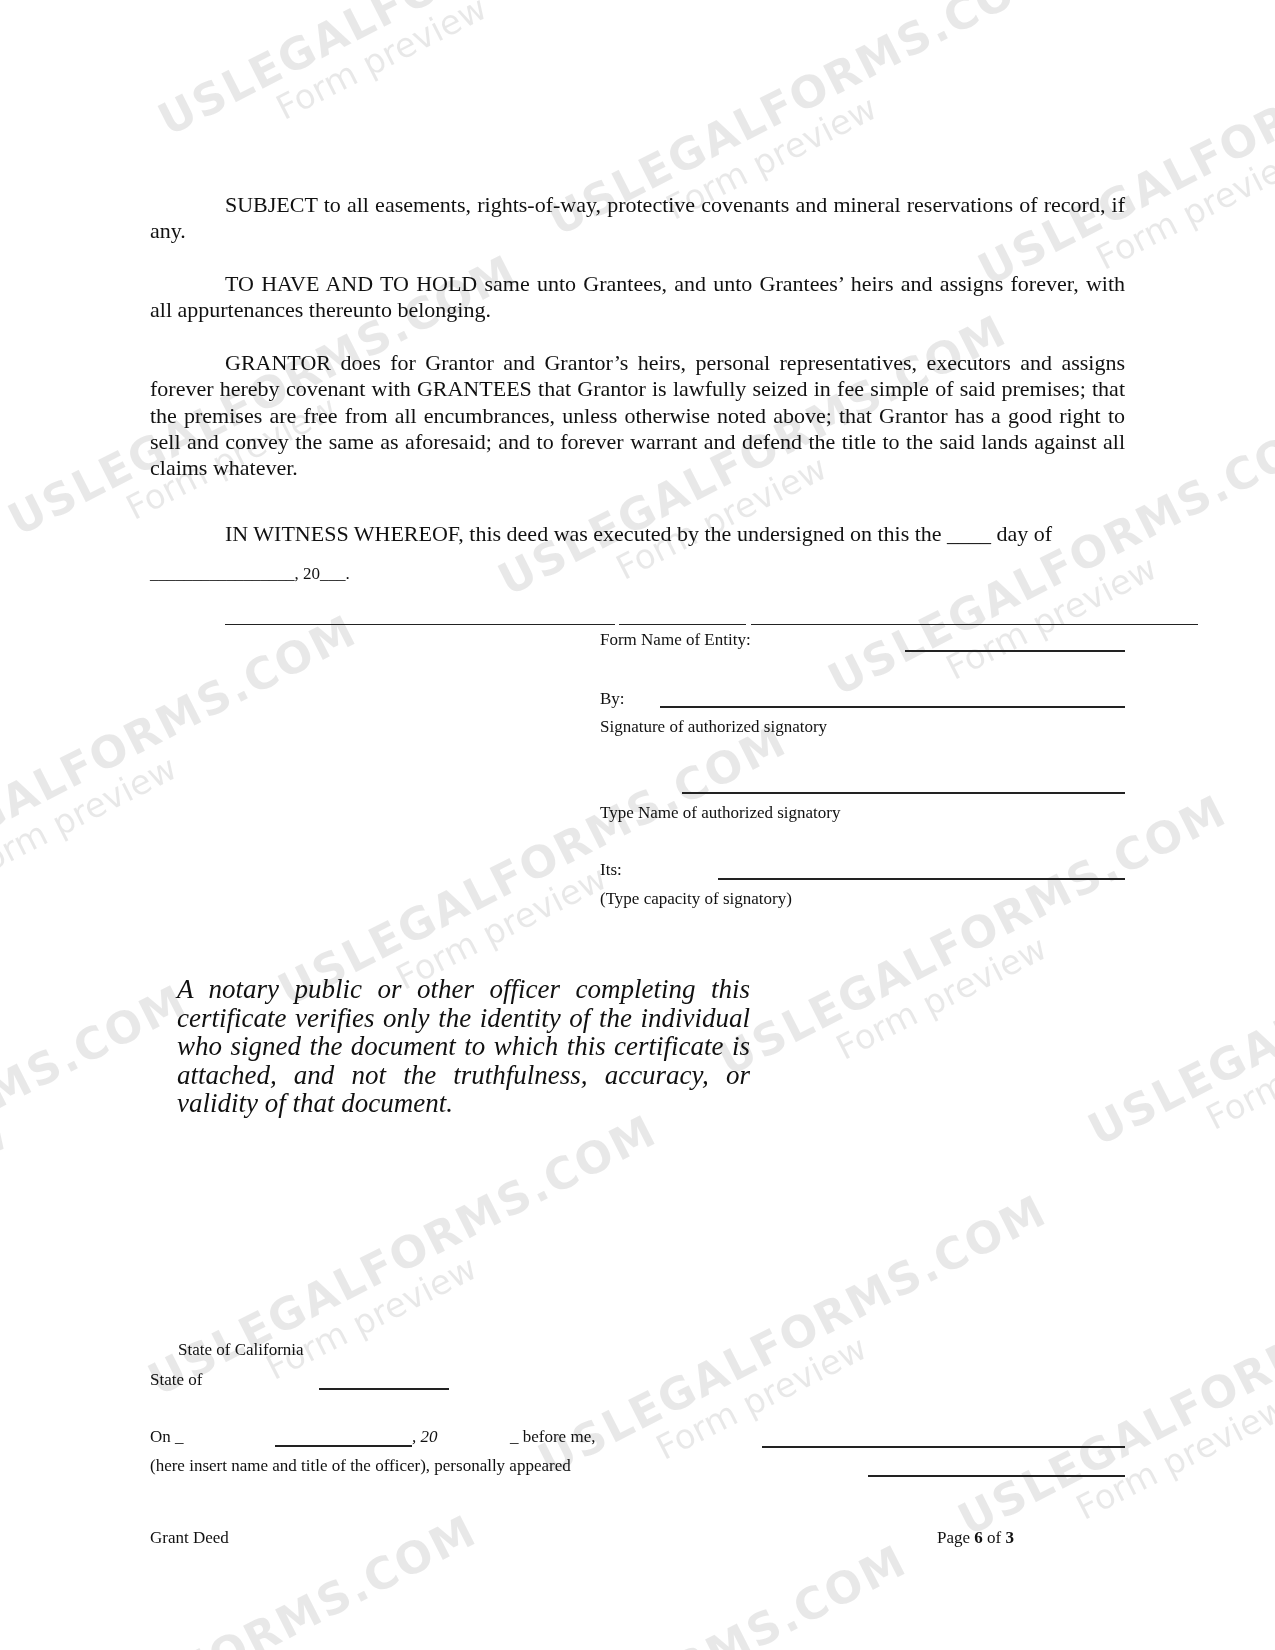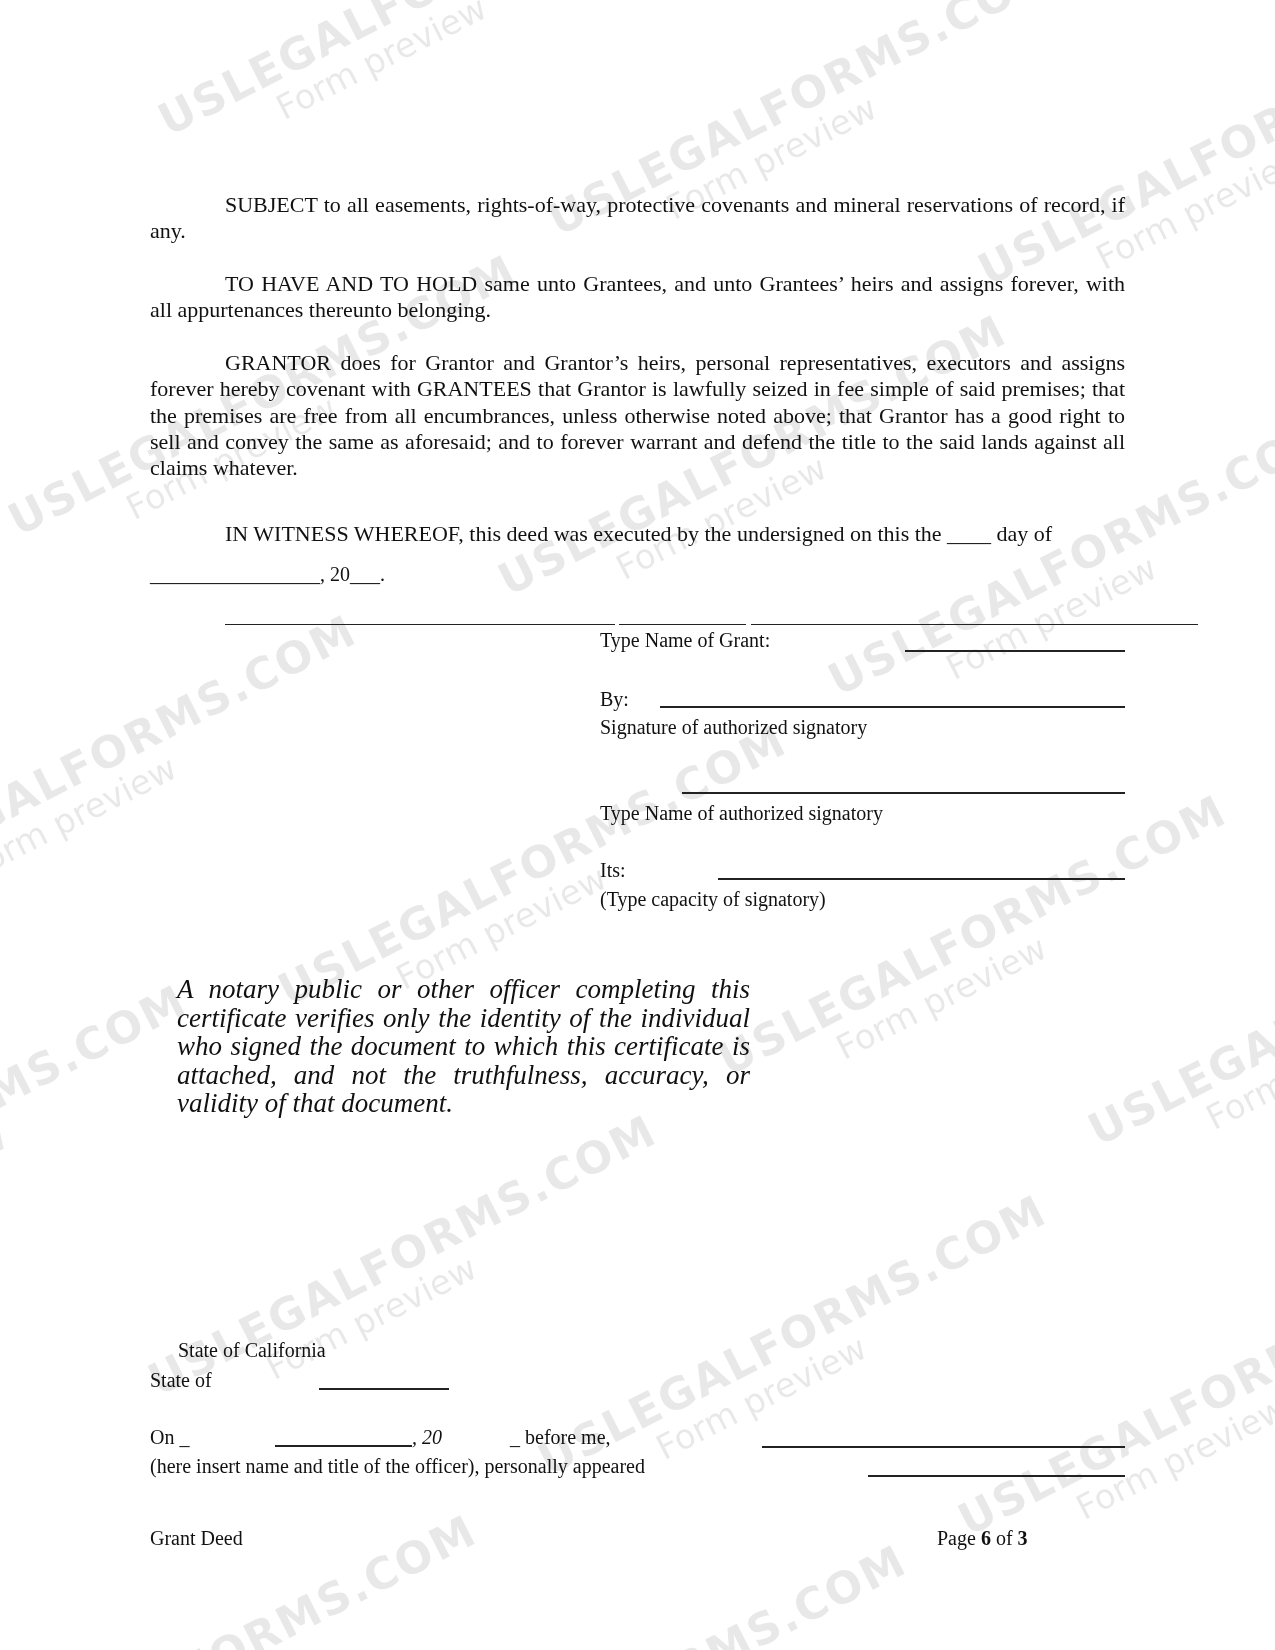--- a/index.html
+++ b/index.html
@@ -3,21 +3,21 @@
 <meta charset="utf-8">
 <style>
   html, body { margin:0; padding:0; background:#ffffff; }
   body { width:1275px; height:1650px; position:relative; overflow:hidden;
          font-family:"Liberation Serif","DejaVu Serif",serif; color:#111; }
   .page { position:absolute; left:0; top:0; width:1275px; height:1650px; background:#fff; }
   .wm { position:absolute; font-family:"DejaVu Sans","Liberation Sans",sans-serif; color:#000;
         opacity:0.085; transform:rotate(-27deg); transform-origin:left top; white-space:nowrap; pointer-events:none; }
   .wm .big { font-size:44px; font-weight:bold; letter-spacing:2px; display:block; }
   .wm .small { font-size:34px; display:block; margin-left:110px; margin-top:-4px; }
-  .t { position:absolute; font-size:20px; line-height:26px; white-space:nowrap; }
+  .t { position:absolute; font-size:17px; line-height:26px; white-space:nowrap; }
   .para { position:absolute; left:150px; width:975px; font-size:22px; line-height:26.3px; text-align:justify; }
   .para .ind { display:inline-block; width:75px; }
   .para .last { text-align-last:left; }
   .line { position:absolute; border-bottom:2px solid #222; height:0; }
   .notary { position:absolute; left:177px; top:975px; width:573px; font-size:27px; line-height:28.6px;
             text-align:justify; text-align-last:left;font-style:italic; }
   b { font-weight:bold; }
 </style>
 </head>
 <body>
@@ -95,21 +95,21 @@
 
   <div class="para" style="top:350px;"><span class="ind"></span><span>GRANTOR does for Grantor and Grantor’s heirs, personal representatives, executors and assigns forever hereby covenant with GRANTEES that Grantor is lawfully seized in fee simple of said premises; that the premises are free from all encumbrances, unless otherwise noted above; that Grantor has a good right to sell and convey the same as aforesaid; and to forever warrant and defend the title to the said lands against all claims whatever.</span></div>
 
   <div class="para" style="top:521px;"><span class="ind"></span><span>IN WITNESS WHEREOF, this deed was executed by the undersigned on this the ____ day of</span></div>
   <div class="t" style="left:150px;top:561px;">_________________, 20___.</div>
 
   <div class="line" style="left:225px;top:624px;width:390px;border-bottom-width:1.5px;"></div>
   <div class="line" style="left:619px;top:624px;width:127px;border-bottom-width:1.5px;"></div>
   <div class="line" style="left:751px;top:624px;width:447px;border-bottom-width:1.5px;"></div>
 
-  <div class="t" style="left:600px;top:627px;">Type Name of Grant:</div>
+  <div class="t" style="left:600px;top:627px;">Form Name of Entity:</div>
   <div class="line" style="left:905px;top:650px;width:220px;"></div>
 
   <div class="t" style="left:600px;top:686px;">By:</div>
   <div class="line" style="left:660px;top:706px;width:465px;"></div>
   <div class="t" style="left:600px;top:714px;">Signature of authorized signatory</div>
 
   <div class="line" style="left:682px;top:792px;width:443px;"></div>
   <div class="t" style="left:600px;top:800px;">Type Name of authorized signatory</div>
 
   <div class="t" style="left:600px;top:857px;">Its:</div>

